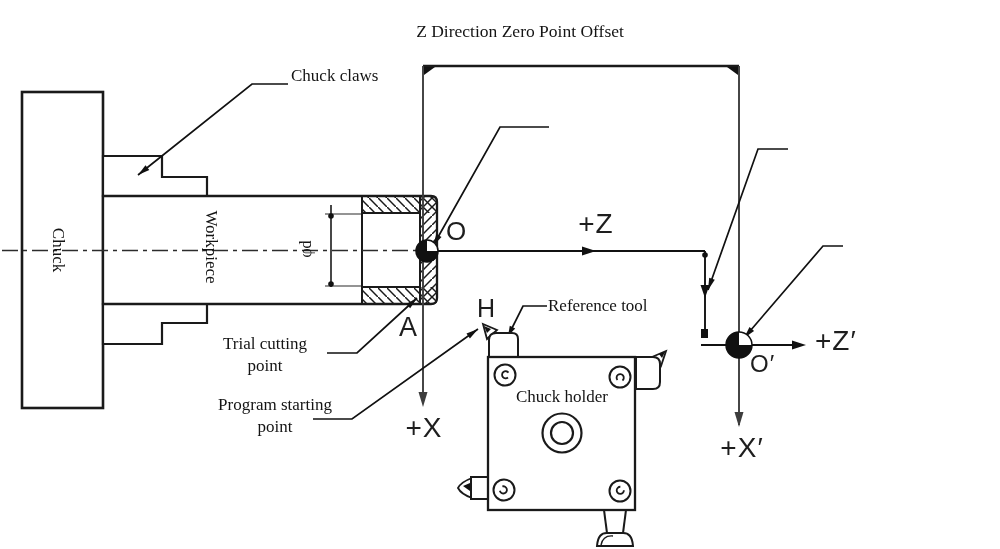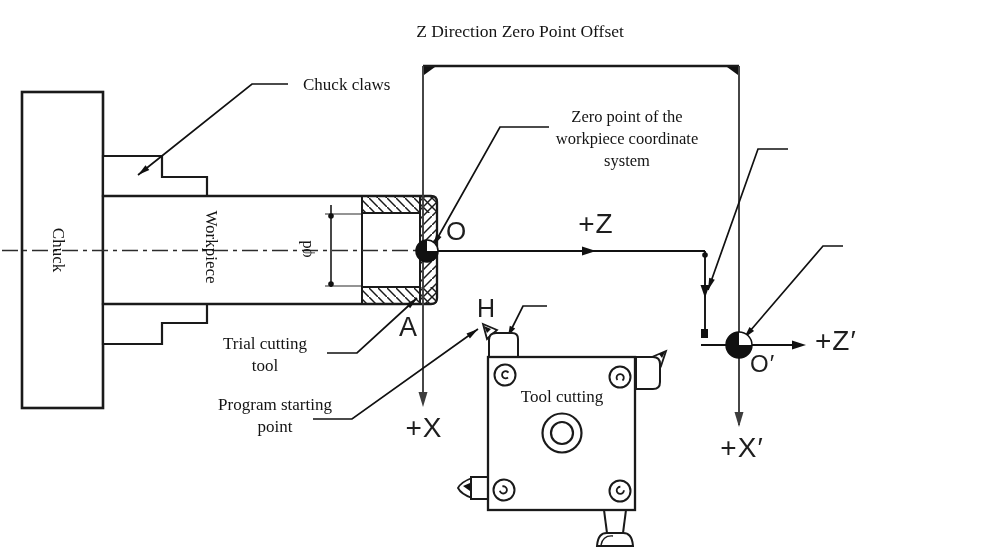--- a/index.html
+++ b/index.html
@@ -122,29 +122,27 @@
       <circle cx="427" cy="251" r="11" fill="none" stroke="#111" stroke-width="1.5"></circle>
     </g>
     <g>
       <circle cx="739" cy="345" r="13" fill="#111"></circle>
       <path d="M739,345 L739,332 A13,13 0 0 1 752,345 Z" fill="#fff"></path>
       <circle cx="739" cy="345" r="13" fill="none" stroke="#111" stroke-width="1.5"></circle>
     </g>
   </svg>
 
   <div class="lbl ctr" style="left:520px;top:20px;font-size:17.5px;">Z Direction Zero Point Offset</div>
-  <div class="lbl" style="left:291px;top:74px;margin-left:12px;">Chuck claws</div>
-  <div class="lbl ctr" style="left:627px;top:106px;font-size:16.5px;">Zero point of the
-workpiece coordinate
-system</div>
+  <div class="lbl" style="left:291px;top:65px;">Chuck claws</div>
   <div class="lbl ctr" style="left:265px;top:333px;">Trial cutting
-tool</div>
+point</div>
   <div class="lbl ctr" style="left:231px;top:394px;margin-left:44px;">Program starting
 point</div>
-  <div class="lbl ctr" style="left:562px;top:386px;">Tool cutting</div>
+  <div class="lbl" style="left:548px;top:295px;">Reference tool</div>
+  <div class="lbl ctr" style="left:562px;top:386px;">Chuck holder</div>
 
   <div class="lbl rotCW" style="position:absolute;left:58px;top:250px;">Chuck</div>
   <div class="lbl rotCW" style="position:absolute;left:211px;top:247px;">Workpiece</div>
   <div class="rotCCW" style="left:306px;top:249px;font-size:16px;">φd</div>
 
   <div class="ax" style="left:446px;top:218px;font-size:26px;">O</div>
   <div class="ax" style="left:750px;top:352px;font-size:24px;">O′</div>
   <div class="ax" style="left:399px;top:314px;font-size:27px;">A</div>
   <div class="ax" style="left:477px;top:296px;font-size:25px;">H</div>
   <div class="ax" style="left:596px;top:210px;font-size:28px;transform:translateX(-50%);">+Z</div>

